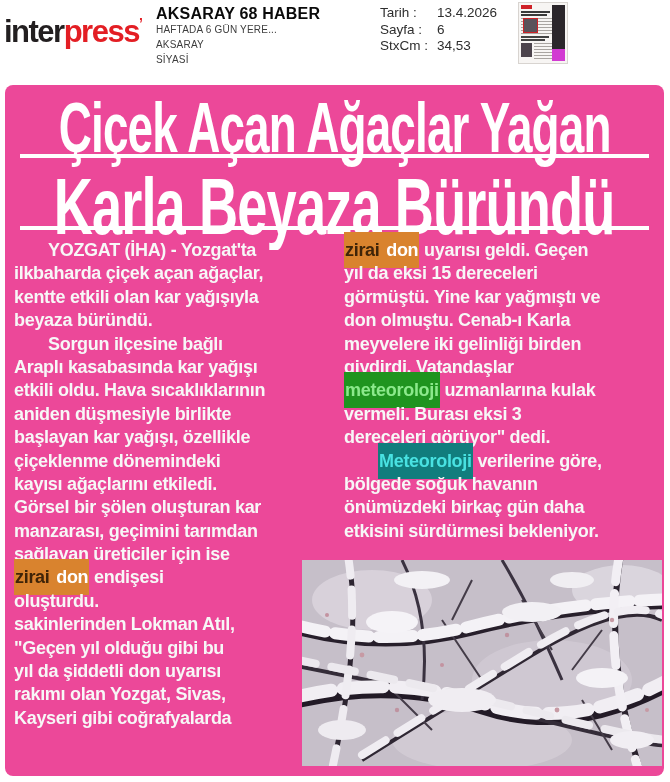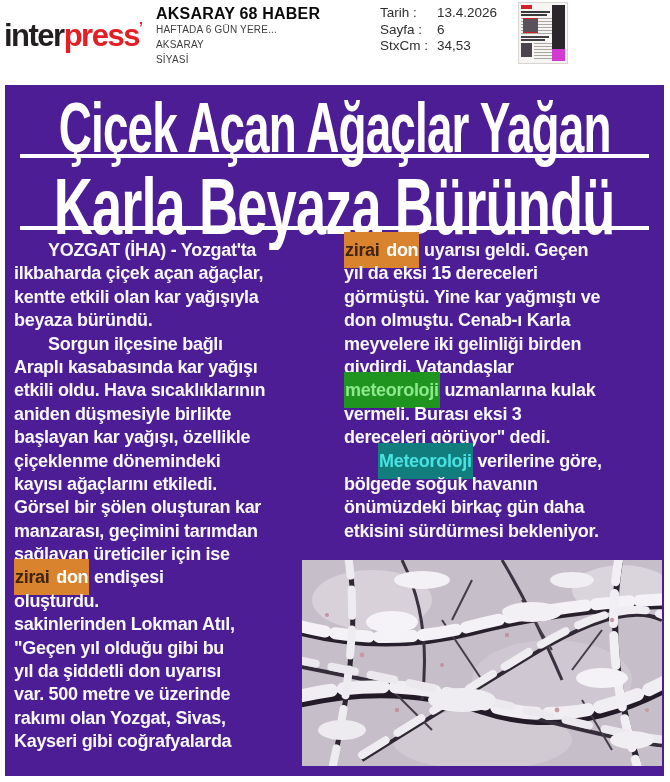--- a/index.html
+++ b/index.html
@@ -1,21 +1,21 @@
 <!DOCTYPE html>
 <html><head>
 <meta charset="utf-8">
 <style>
   html,body{margin:0;padding:0;background:#e8e8e8;}
   .page{position:relative;width:670px;height:782px;background:#ffffff;overflow:hidden;
         font-family:"Liberation Sans",sans-serif;}
 
   
   .header{position:absolute;left:0;top:0;width:670px;height:80px;background:#fff;}
-  .logo{position:absolute;left:4px;top:6px;font-size:31px;font-weight:700;letter-spacing:-1.5px;line-height:42px;}
+  .logo{position:absolute;left:4px;top:6px;font-size:31px;font-weight:700;letter-spacing:-1.5px;line-height:35px;}
   .logo .p1{color:#231f20;}
   .logo .p2{color:#e31e24;}
   .logo .mark{color:#e31e24;font-size:14px;vertical-align:14px;letter-spacing:0;}
   .pub{position:absolute;left:156px;top:5px;line-height:15px;}
   .pub .name{font-size:16px;font-weight:700;color:#0a0a0a;line-height:17px;letter-spacing:0.2px;}
   .pub .sub{font-size:10px;color:#3d3d3d;letter-spacing:0.2px;}
   .meta{position:absolute;left:380px;top:5px;font-size:13.5px;color:#2e2e2e;line-height:16.5px;}
   .meta .row{display:flex;}
   .meta .lbl{width:57px;}
   .meta .val{color:#2e2e2e;}
@@ -98,21 +98,21 @@
       <div class="t-img1"></div>
       <div class="t-head2"></div>
       <div class="t-head2b"></div>
       <div class="t-lines" style="left:15px;top:40px;width:18px;height:18px;"></div>
       <div class="t-img2"></div>
       <div class="t-col"></div>
       <div class="t-mag"></div>
     </div>
   </div>
 
-  <div class="article" style="background: #4c1d95;">
+  <div class="article" style="background: #ec4899; border-radius: 8px;">
 
     <div class="hline h1">
       <span class="tx">Çiçek Açan Ağaçlar Yağan</span>
     </div>
     <div class="rule rule1"></div>
 
     <div class="hline h2">
       <span class="tx">Karla Beyaza Büründü</span>
     </div>
     <div class="rule rule2"></div>
@@ -130,21 +130,20 @@
         <div class="line"><span>çiçeklenme dönemindeki</span></div>
         <div class="line"><span>kayısı ağaçlarını etkiledi.</span></div>
         <div class="line"><span>Görsel bir şölen oluşturan kar</span></div>
         <div class="line"><span>manzarası, geçimini tarımdan</span></div>
         <div class="line"><span>sağlayan üreticiler için ise</span></div>
         <div class="line"><span class="hl" style="background: rgb(217, 131, 46); color: rgb(63, 36, 8);">zirai </span><span class="hl" style="background: rgb(217, 131, 46); color: rgb(255, 255, 255);">don</span><span> endişesi</span></div>
         <div class="line"><span>oluşturdu.</span></div>
         <div class="line"><span>sakinlerinden Lokman Atıl,</span></div>
         <div class="line"><span>"Geçen yıl olduğu gibi bu</span></div>
         <div class="line"><span>yıl da şiddetli don uyarısı</span></div>
-        <div class="line"><span>var. 500 metre ve üzerinde</span></div>
         <div class="line"><span>rakımı olan Yozgat, Sivas,</span></div>
         <div class="line"><span>Kayseri gibi coğrafyalarda</span></div>
       </div>
     <div class="col col-right" style="color: rgb(247, 247, 247);">
         <div class="line"><span class="hl" style="background: rgb(217, 131, 46); color: rgb(63, 36, 8);">zirai </span><span class="hl" style="background: rgb(217, 131, 46); color: rgb(255, 255, 255);">don</span><span> uyarısı geldi. Geçen</span></div>
         <div class="line"><span>yıl da eksi 15 dereceleri</span></div>
         <div class="line"><span>görmüştü. Yine kar yağmıştı ve</span></div>
         <div class="line"><span>don olmuştu. Cenab-ı Karla</span></div>
         <div class="line"><span>meyvelere iki gelinliği birden</span></div>
         <div class="line"><span>giydirdi. Vatandaşlar</span></div>

